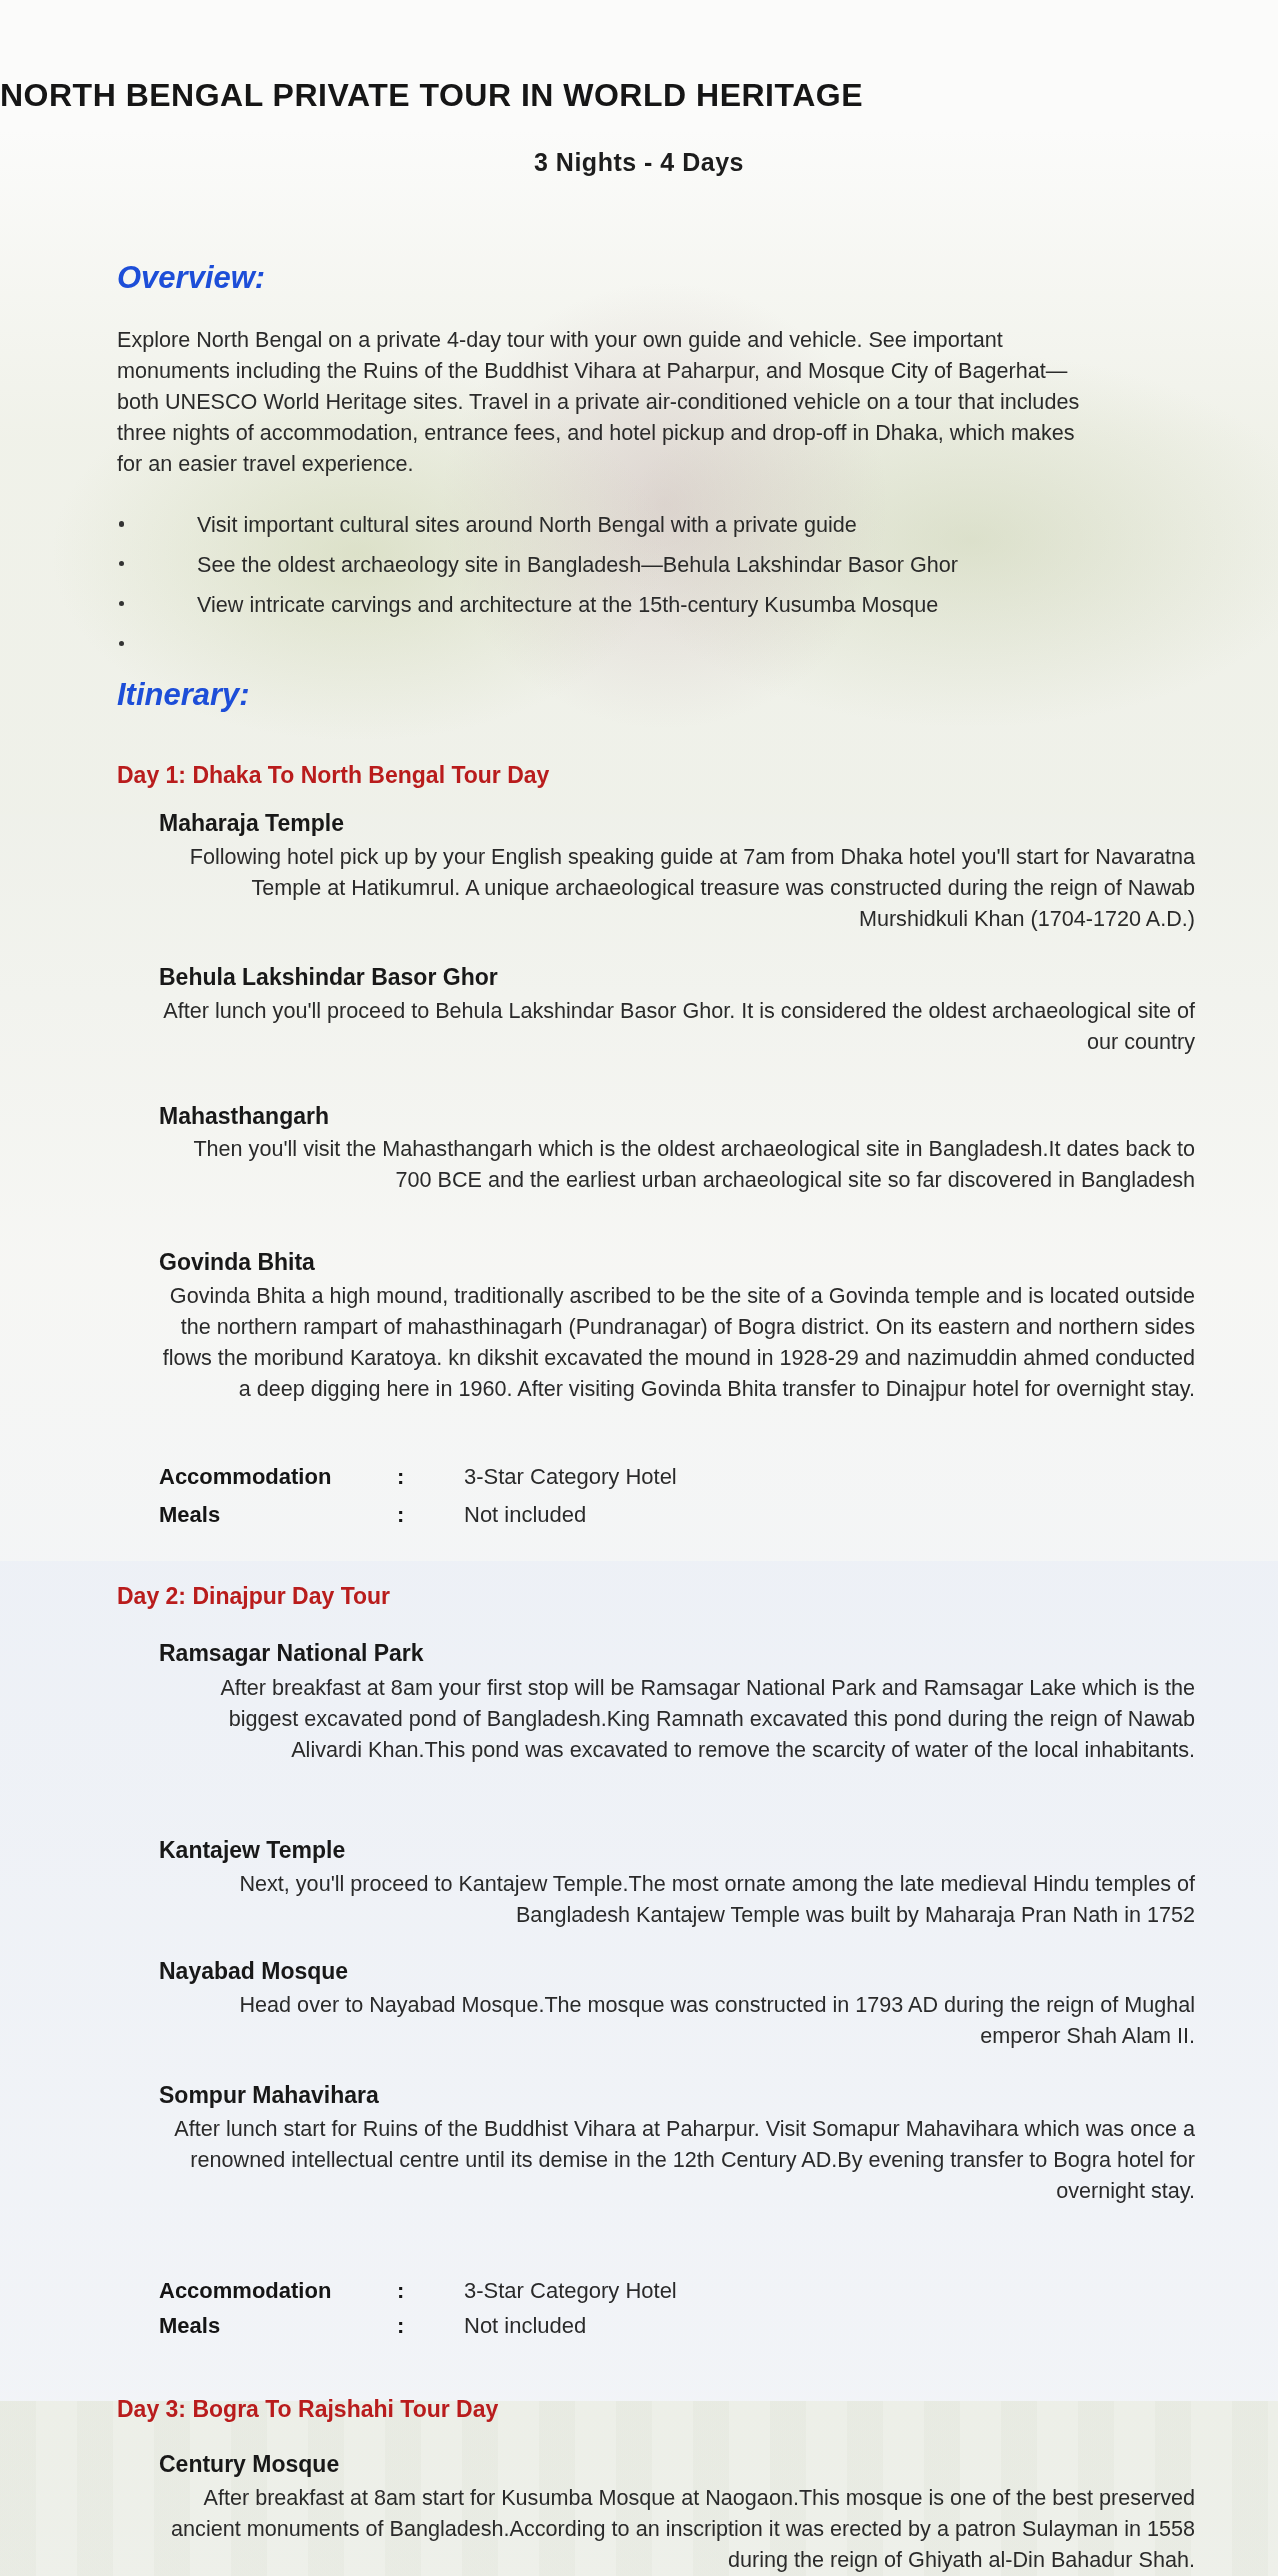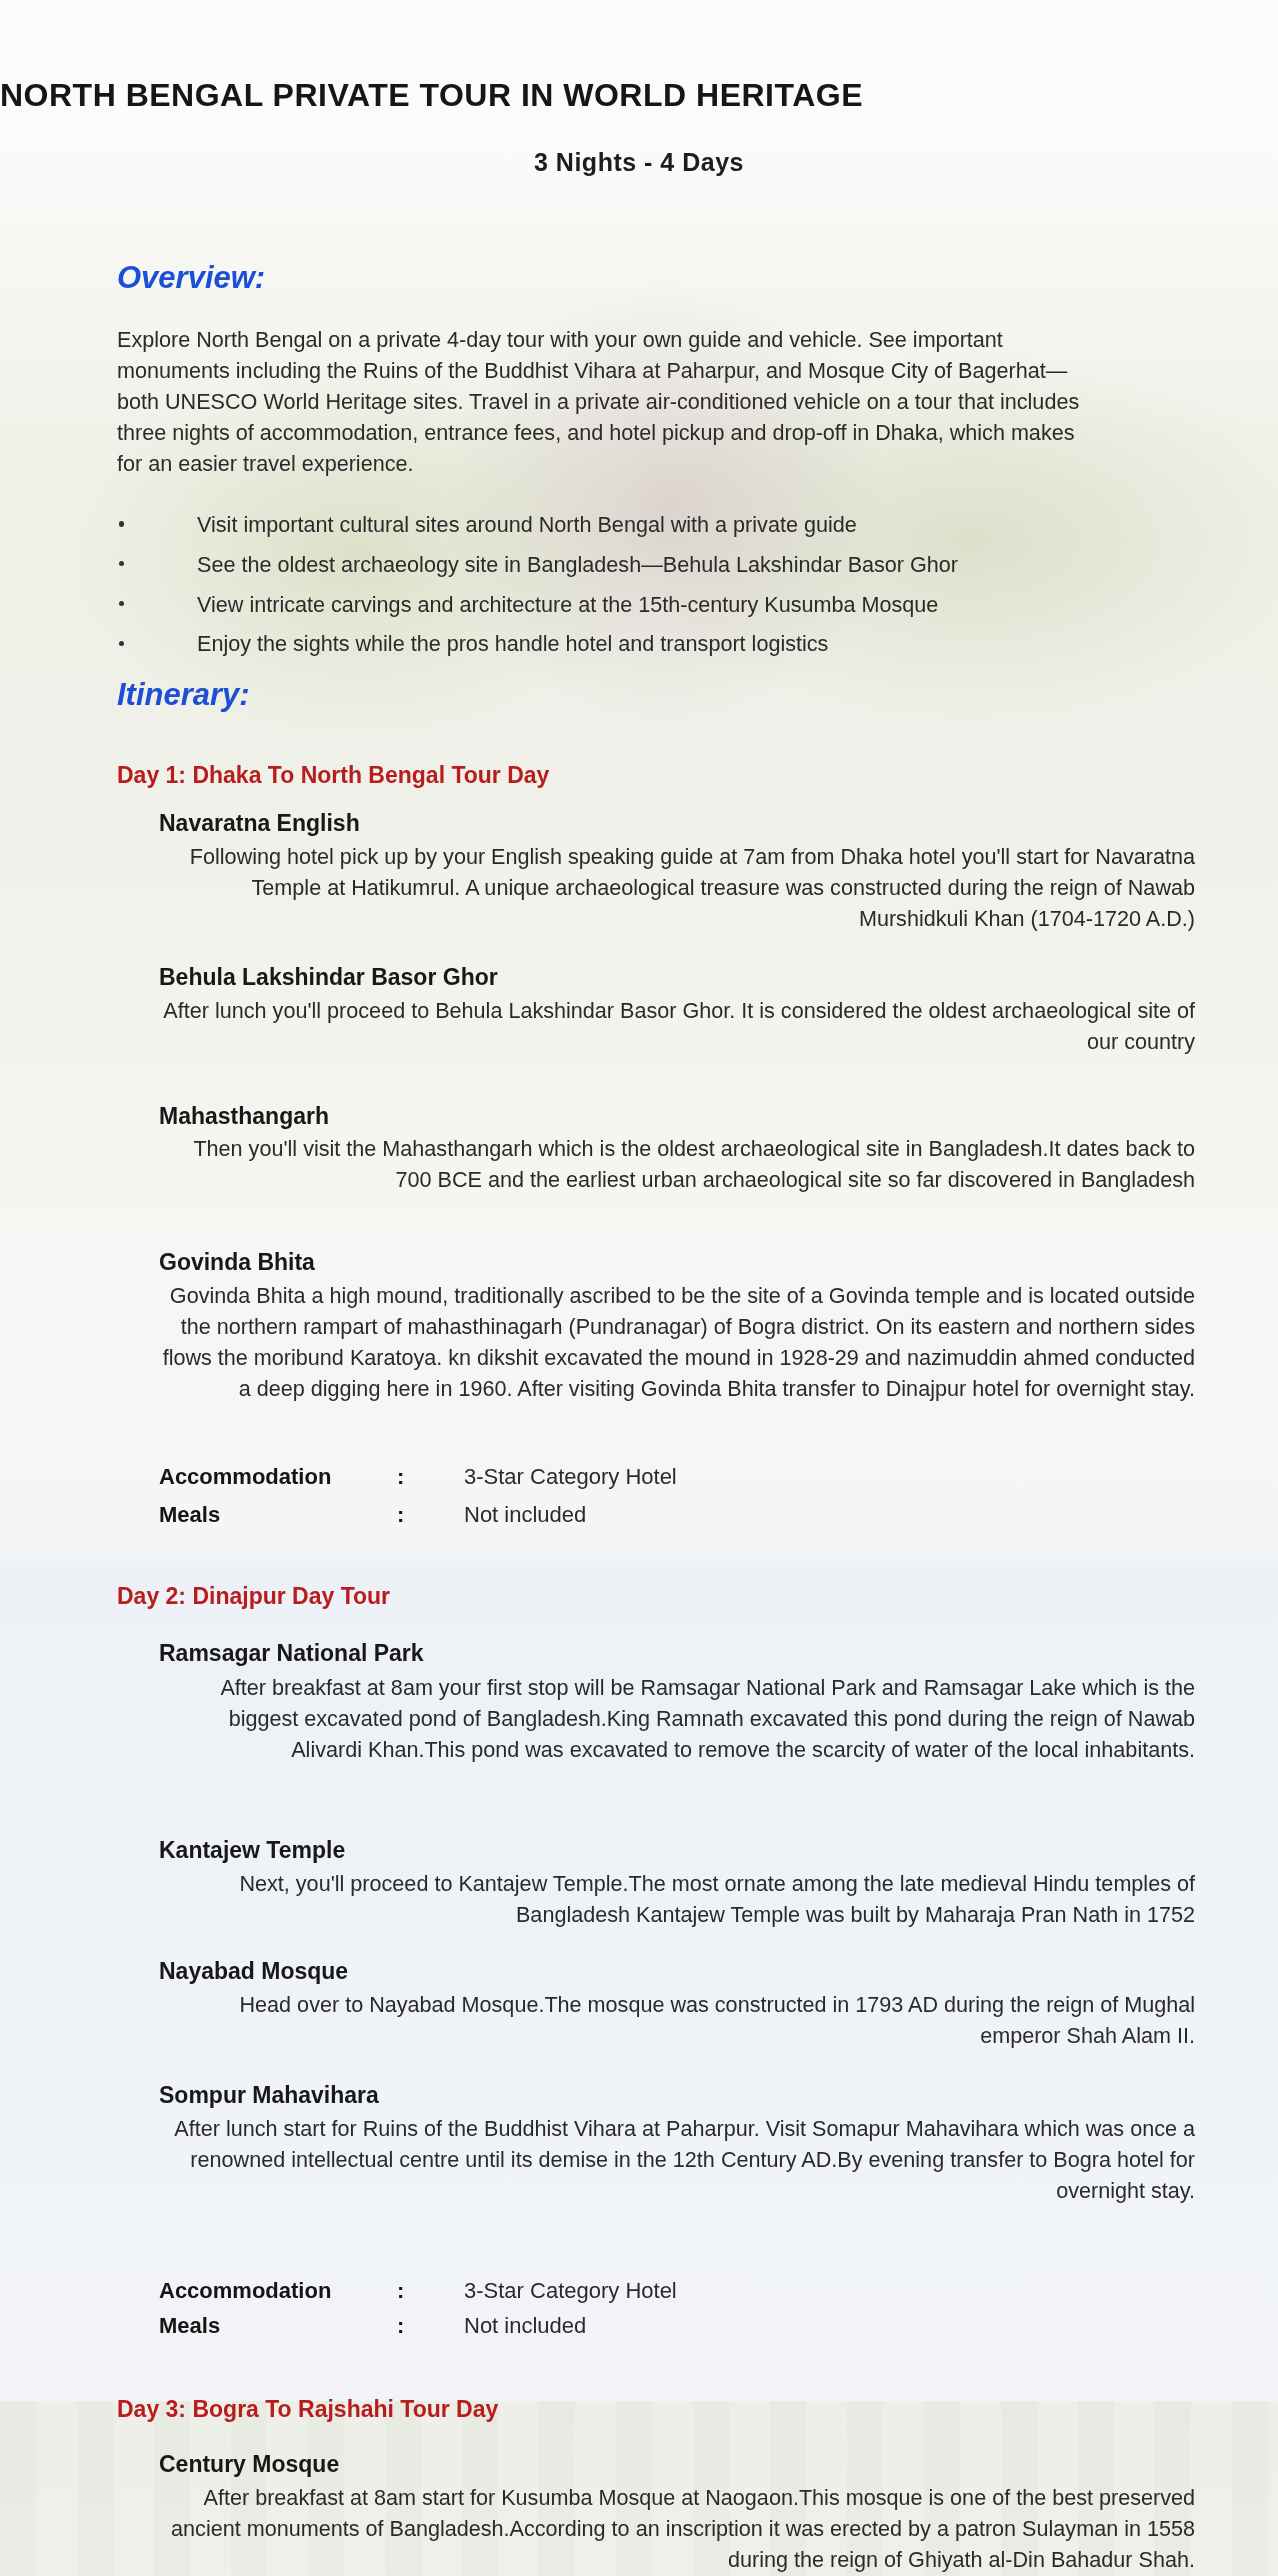--- a/index.html
+++ b/index.html
@@ -84,28 +84,28 @@
   <h1 class="abs main-title" style="top:77px">NORTH BENGAL PRIVATE TOUR IN WORLD HERITAGE</h1>
   <div class="abs sub-title" style="top:148px">3 Nights - 4 Days</div>
 
   <h2 class="abs script-h" style="top:260px">Overview:</h2>
   <p class="abs body-p lead" style="top:324px">Explore North Bengal on a private 4-day tour with your own guide and vehicle. See important monuments including the Ruins of the Buddhist Vihara at Paharpur, and Mosque City of Bagerhat—both UNESCO World Heritage sites. Travel in a private air-conditioned vehicle on a tour that includes three nights of accommodation, entrance fees, and hotel pickup and drop-off in Dhaka, which makes for an easier travel experience.</p>
 
   <ul class="abs bullets" style="top:509px">
     <li><span class="dot"></span><span>Visit important cultural sites around North Bengal with a private guide</span></li>
     <li><span class="dot"></span><span>See the oldest archaeology site in Bangladesh—Behula Lakshindar Basor Ghor</span></li>
     <li><span class="dot"></span><span>View intricate carvings and architecture at the 15th-century Kusumba Mosque</span></li>
-    <li><span class="dot"></span><span>Enjoy the sights while the pros handle hotel and transport logistics</span></li>
+    <li><span class="dot"></span></li>
   </ul>
 
   <h2 class="abs script-h" style="top:677px">Itinerary:</h2>
 
   <h3 class="abs day-title" style="top:762px">Day 1: Dhaka To North Bengal Tour Day</h3>
 
-  <h4 class="abs sect-h" style="top:810px">Navaratna English</h4>
+  <h4 class="abs sect-h" style="top:810px">Maharaja Temple</h4>
   <p class="abs body-p sect-p" style="top:841px">Following hotel pick up by your English speaking guide at 7am from Dhaka hotel you'll start for Navaratna Temple at Hatikumrul. A unique archaeological treasure was constructed during the reign of Nawab Murshidkuli Khan (1704-1720 A.D.)</p>
 
   <h4 class="abs sect-h" style="top:964px">Behula Lakshindar Basor Ghor</h4>
   <p class="abs body-p sect-p" style="top:995px">After lunch you'll proceed to Behula Lakshindar Basor Ghor. It is considered the oldest archaeological site of our country</p>
 
   <h4 class="abs sect-h" style="top:1103px">Mahasthangarh</h4>
   <p class="abs body-p sect-p" style="top:1133px">Then you'll visit the Mahasthangarh which is the oldest archaeological site in Bangladesh.It dates back to 700 BCE and the earliest urban archaeological site so far discovered in Bangladesh</p>
 
   <h4 class="abs sect-h" style="top:1249px">Govinda Bhita</h4>
   <p class="abs body-p sect-p" style="top:1280px">Govinda Bhita a high mound, traditionally ascribed to be the site of a Govinda temple and is located outside the northern rampart of mahasthinagarh (Pundranagar) of Bogra district. On its eastern and northern sides flows the moribund Karatoya. kn dikshit excavated the mound in 1928-29 and nazimuddin ahmed conducted a deep digging here in 1960. After visiting Govinda Bhita transfer to Dinajpur hotel for overnight stay.</p>

